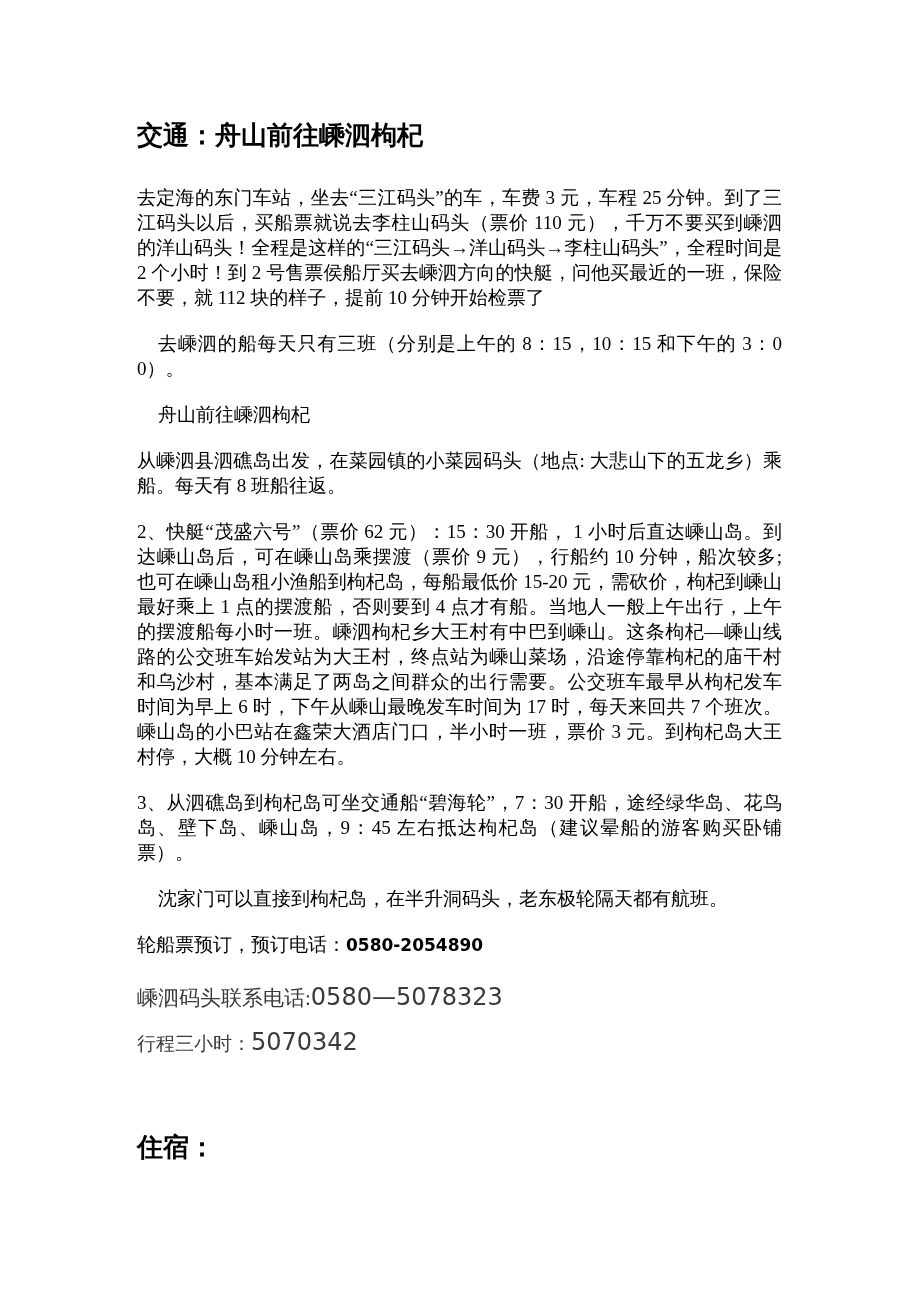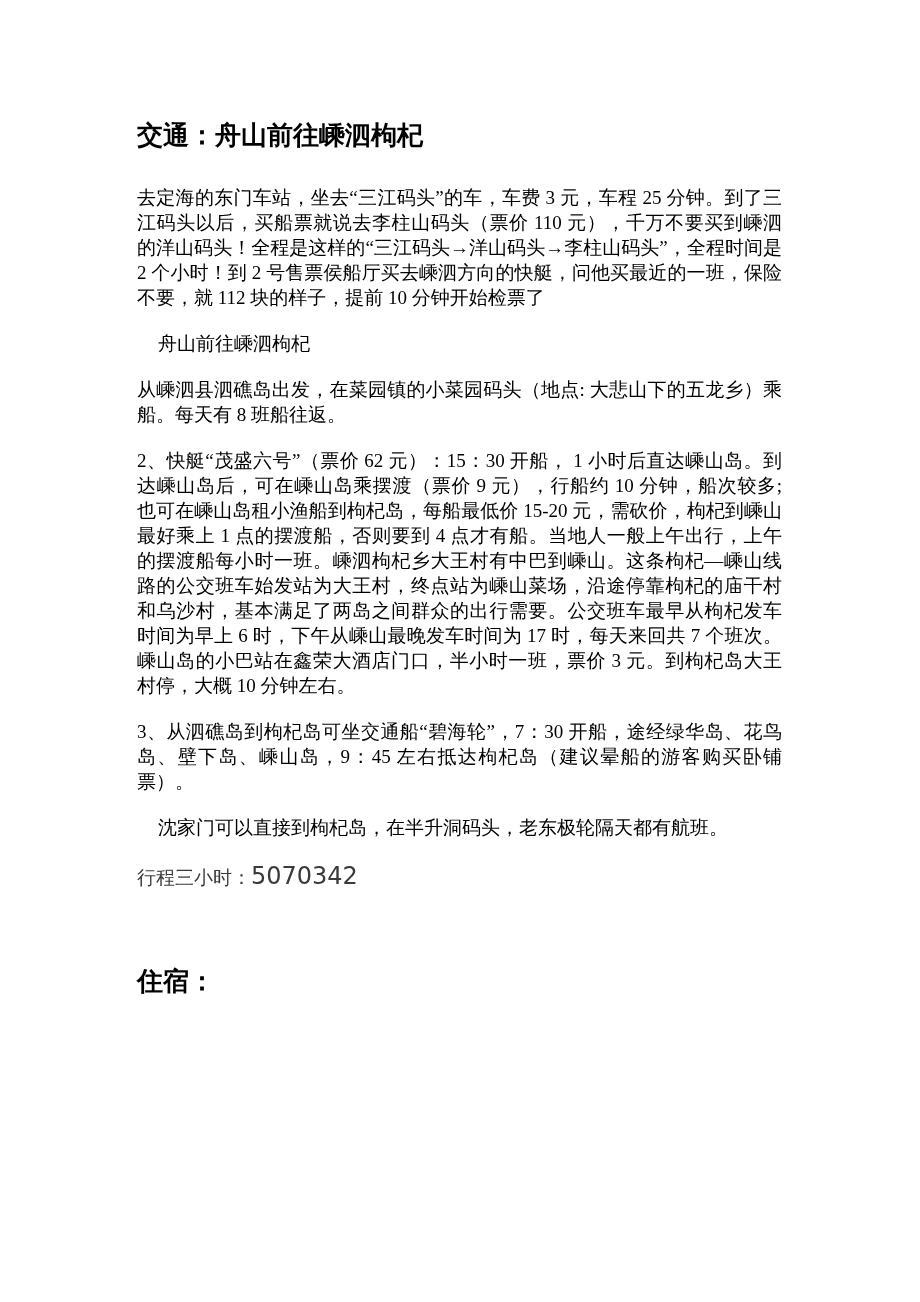--- a/index.html
+++ b/index.html
@@ -57,33 +57,40 @@
 </style>
 </head>
 <body>
 
 <div class="page">
 
   <h1 class="doc-title">交通：舟山前往嵊泗枸杞</h1>
 
   <p class="para">去定海的东门车站，坐去“三江码头”的车，车费 3 元，车程 25 分钟。到了三江码头以后，买船票就说去李柱山码头（票价 110 元），千万不要买到嵊泗的洋山码头！全程是这样的“三江码头→洋山码头→李柱山码头”，全程时间是 2 个小时！到 2 号售票侯船厅买去嵊泗方向的快艇，问他买最近的一班，保险不要，就 112 块的样子，提前 10 分钟开始检票了</p>
 
+  <p class="para indent">去嵊泗的船每天只有三班（分别是上午的 8：15，10：15 和下午的 3：00）。</p>
 
   <p class="para indent">舟山前往嵊泗枸杞</p>
 
   <p class="para">从嵊泗县泗礁岛出发，在菜园镇的小菜园码头（地点: 大悲山下的五龙乡）乘船。每天有 8 班船往返。</p>
 
 
   <p class="para">2、快艇“茂盛六号”（票价 62 元）：15：30 开船， 1 小时后直达嵊山岛。到达嵊山岛后，可在嵊山岛乘摆渡（票价 9 元），行船约 10 分钟，船次较多; 也可在嵊山岛租小渔船到枸杞岛，每船最低价 15-20 元，需砍价，枸杞到嵊山最好乘上 1 点的摆渡船，否则要到 4 点才有船。当地人一般上午出行，上午的摆渡船每小时一班。嵊泗枸杞乡大王村有中巴到嵊山。这条枸杞—嵊山线路的公交班车始发站为大王村，终点站为嵊山菜场，沿途停靠枸杞的庙干村和乌沙村，基本满足了两岛之间群众的出行需要。公交班车最早从枸杞发车时间为早上 6 时，下午从嵊山最晚发车时间为 17 时，每天来回共 7 个班次。嵊山岛的小巴站在鑫荣大酒店门口，半小时一班，票价 3 元。到枸杞岛大王村停，大概 10 分钟左右。</p>
 
   <p class="para">3、从泗礁岛到枸杞岛可坐交通船“碧海轮”，7：30 开船，途经绿华岛、花鸟岛、壁下岛、嵊山岛，9：45 左右抵达枸杞岛（建议晕船的游客购买卧铺票）。</p>
 
   <p class="para indent">沈家门可以直接到枸杞岛，在半升洞码头，老东极轮隔天都有航班。</p>
 
+  <p class="para contact-booking">
+    <span>轮船票预订，预订电话：</span><span class="phone-bold">0580-2054890</span>
+  </p>
 
+  <p class="contact-large">
+    <span>嵊泗码头联系电话:</span><span class="phone-large">0580—5078323</span>
+  </p>
 
   <p class="contact-large">
     <span class="label-small">行程三小时：</span><span class="phone-large">5070342</span>
   </p>
 
   <h2 class="section-heading">住宿：</h2>
 
 </div>
 
 </body></html>

